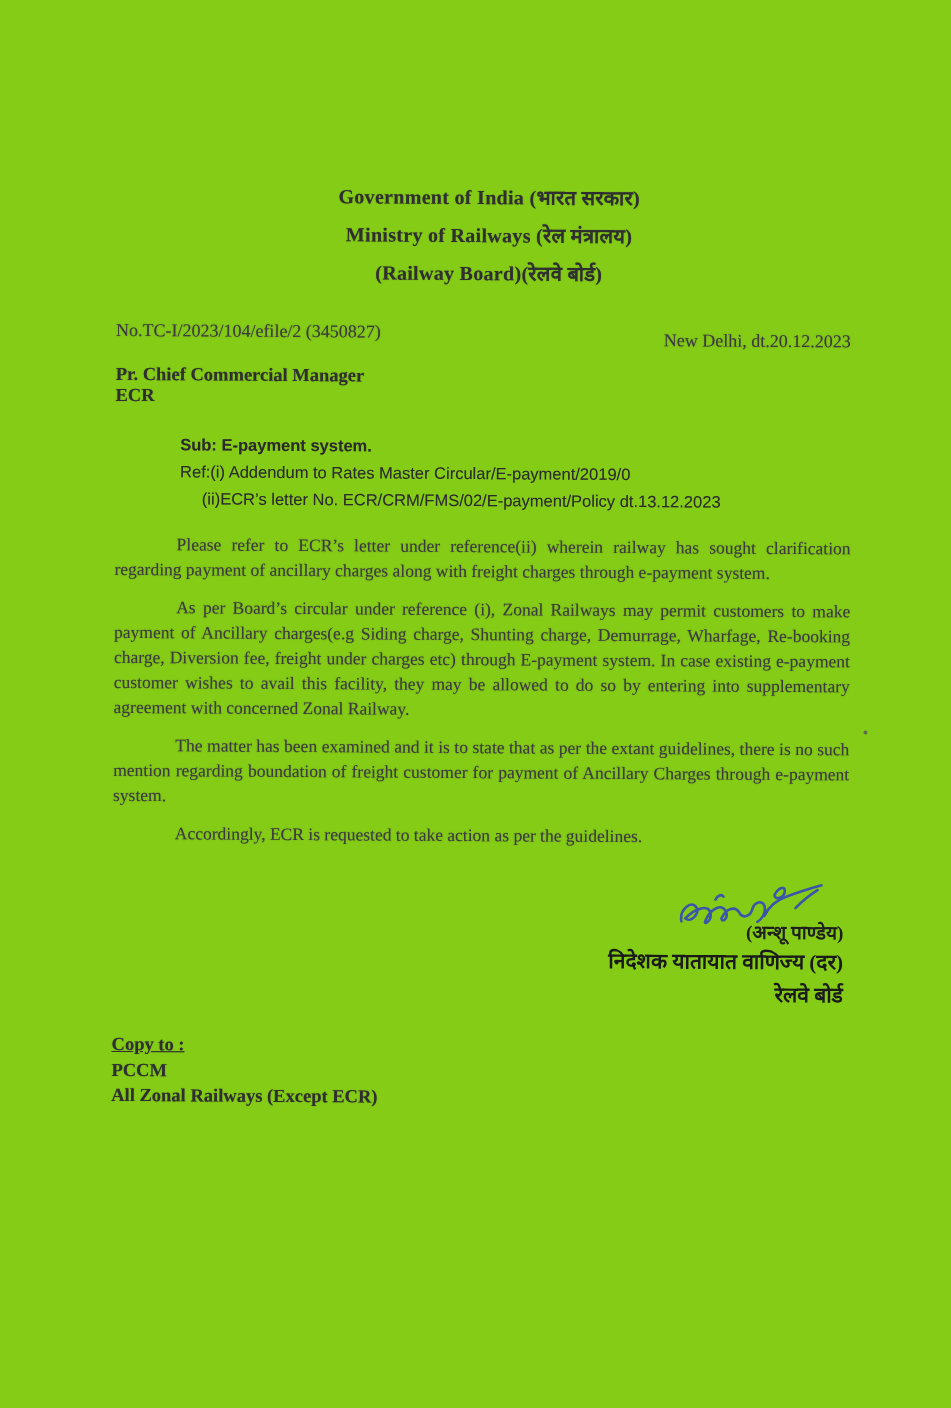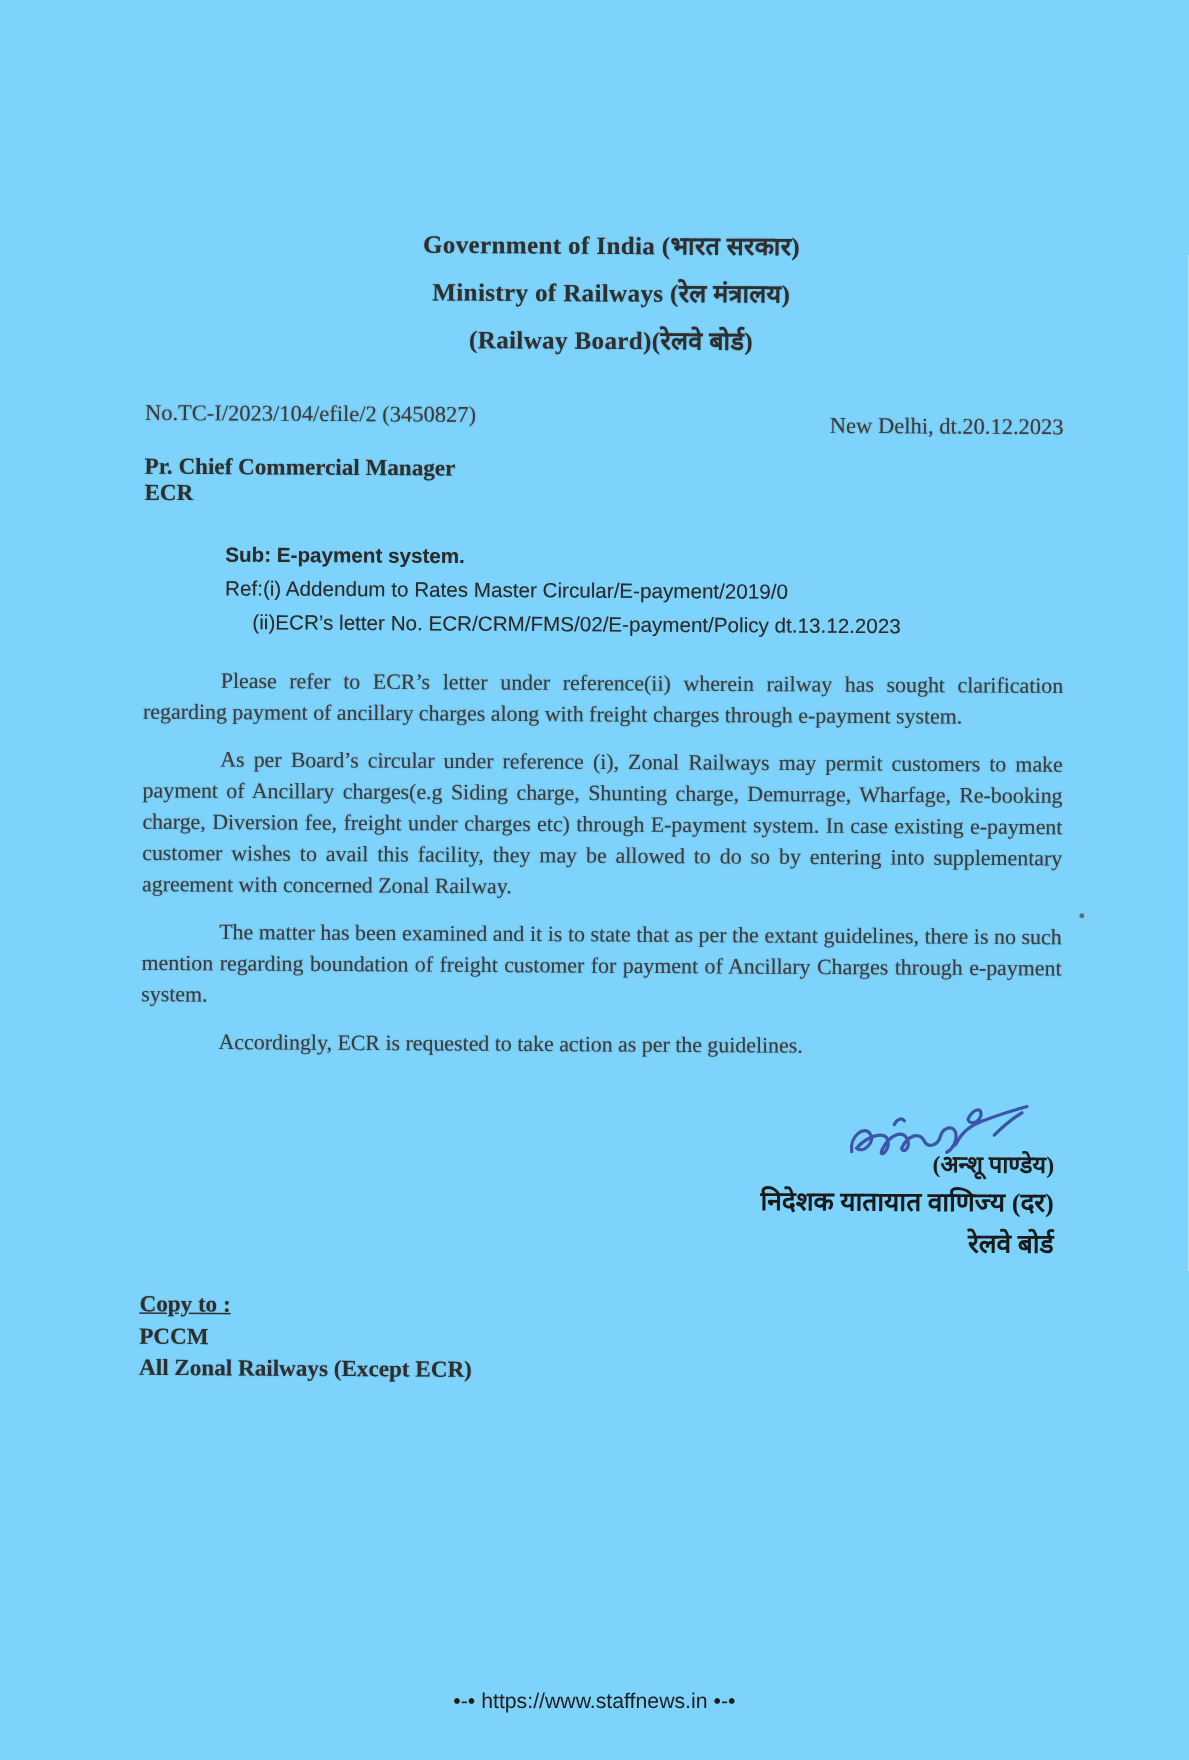--- a/index.html
+++ b/index.html
@@ -2,21 +2,21 @@
 <html><head>
 <meta charset="utf-8">
 <style>
   * { margin:0; padding:0; box-sizing:border-box; }
   html,body { background:#ffffff; }
   body {
     width:951px; height:1408px; position:relative; overflow:hidden;
     font-family:"Liberation Serif","DejaVu Serif",serif;
   }
   .page {
-    position:absolute; inset:0; background:#7dd3fc; overflow:hidden;
+    position:absolute; inset:0; background:#84cc16; overflow:hidden;
   }
   
   .letter {
     position:absolute; inset:0;
     transform:rotate(0.35deg);
     transform-origin:130px 320px;
   }
   .scan { color:#2f2f2f; text-shadow:0 0 1px rgba(50,50,50,0.5); }
   .scan-soft { color:#3c3c3c; text-shadow:0 0 1.2px rgba(70,70,70,0.55); }
   .sans { font-family:"Liberation Sans","DejaVu Sans",sans-serif; }
@@ -133,14 +133,13 @@
     </div>
 
     <div class="copy-block scan">
       <div class="copy-heading">Copy to :</div>
       <div>PCCM</div>
       <div>All Zonal Railways (Except ECR)</div>
     </div>
 
   </div>
 
-  <div class="footer sans">•-• https://www.staffnews.in •-•</div>
 </div>
 
 </body></html>

